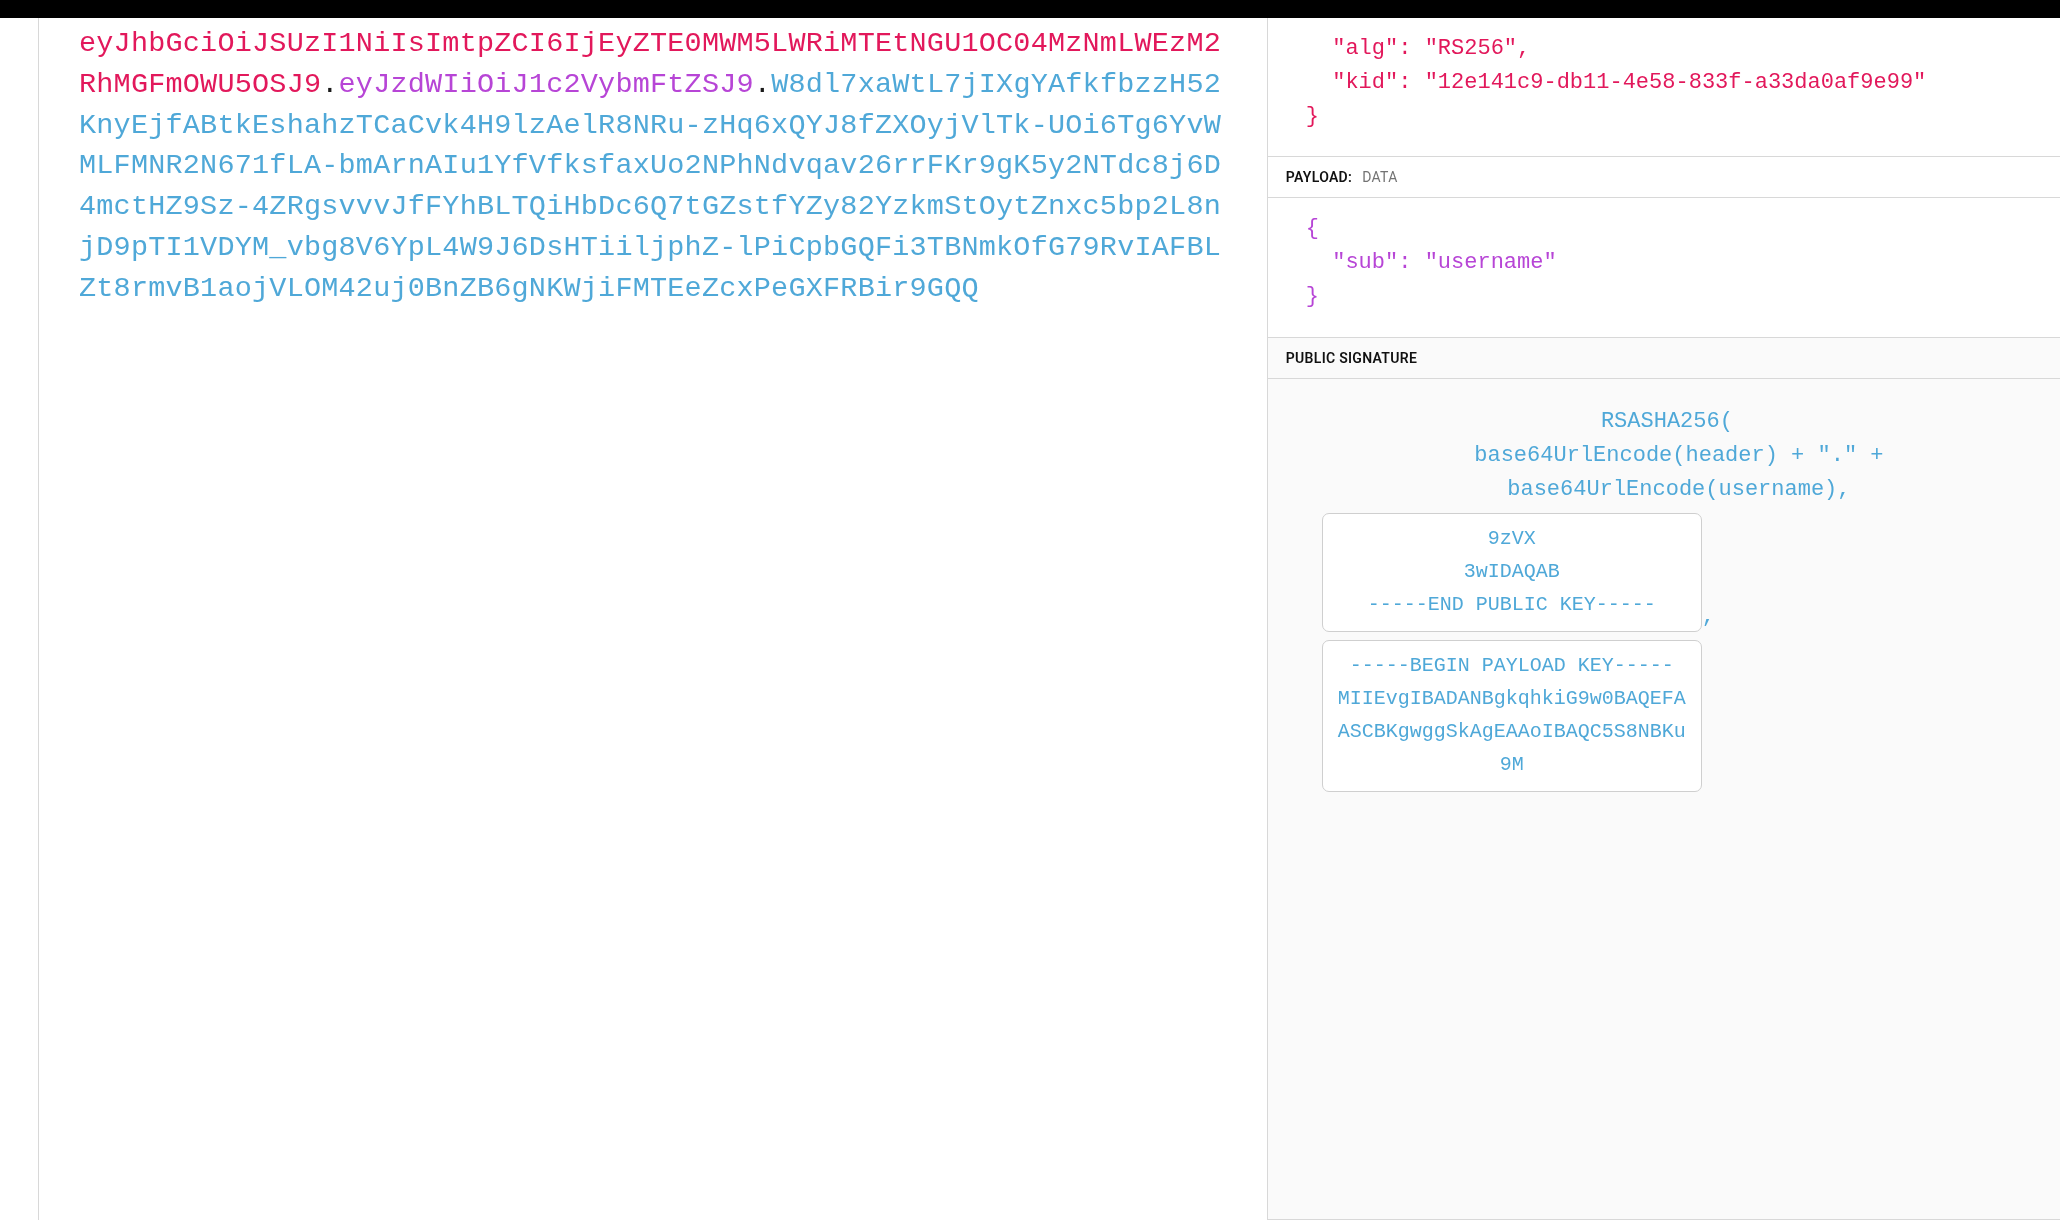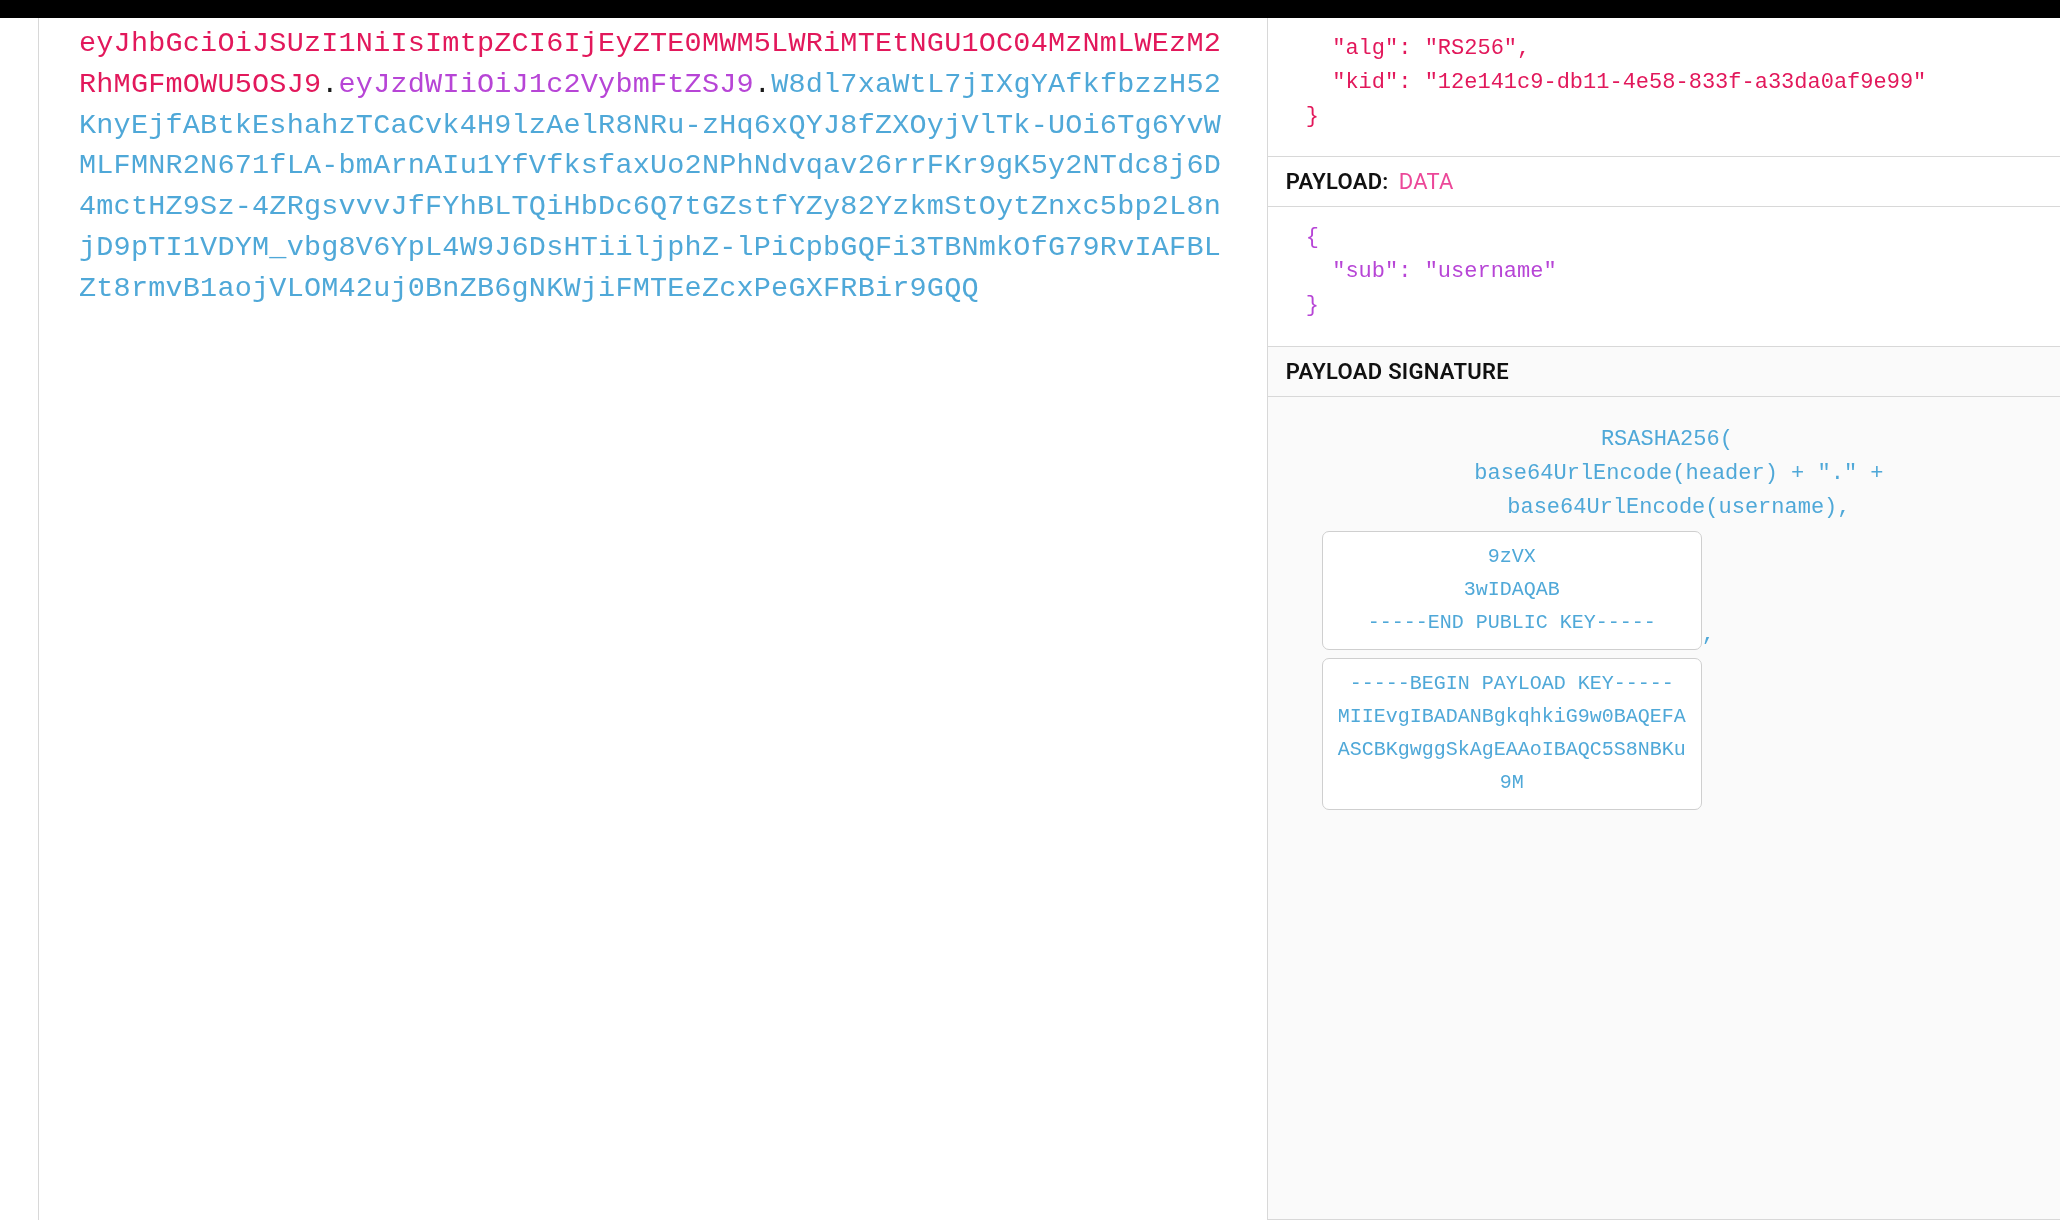--- a/index.html
+++ b/index.html
@@ -44,25 +44,25 @@
     background: #fff;
   }
   .section.sig { background: #fafafa; flex: 1; }
 
   .section-header {
     display: flex;
     align-items: baseline;
     gap: 10px;
     padding: 12px 18px 12px 18px;
     border-bottom: 1px solid #d8d8d8;
-    font-size: 22px;
+    font-size: 14px;
     letter-spacing: 0.3px;
   }
   .section-header .lbl { font-weight: 600; color: #111; }
-  .section-header .sub { color: #ec4899; font-weight: 400; }
+  .section-header .sub { color: #737373; font-weight: 400; }
 
   .code-block {
     font-family: "SFMono-Regular", Consolas, "Liberation Mono", Menlo, monospace;
     font-size: 22px;
     line-height: 1.55;
     padding: 14px 24px 22px 38px;
     white-space: pre;
     overflow: hidden;
   }
   .code-header  { color: #e2185b; }
@@ -120,21 +120,21 @@
         <span class="lbl">PAYLOAD:</span>
         <span class="sub">DATA</span>
       </div>
       <div class="code-block code-payload">{
   "sub": "username"
 }</div>
     </div>
 
     <div class="section sig">
       <div class="section-header">
-        <span class="lbl">PAYLOAD SIGNATURE</span>
+        <span class="lbl">PUBLIC SIGNATURE</span>
       </div>
       <div class="sig-body code-sig">
         <div>RSASHA256(</div>
         <div class="sig-indent">base64UrlEncode(header) + "." +</div>
         <div class="sig-indent">base64UrlEncode(username),</div>
         <div style="display:flex;align-items:flex-end;">
           <div class="key-box">9zVX
 3wIDAQAB
 -----END PUBLIC KEY-----</div>
           <span class="comma-trail">,</span>

